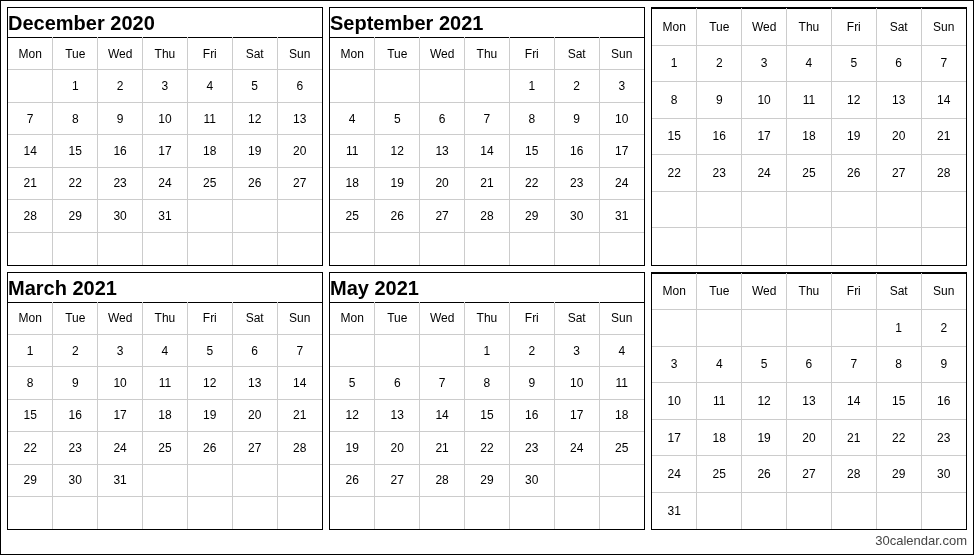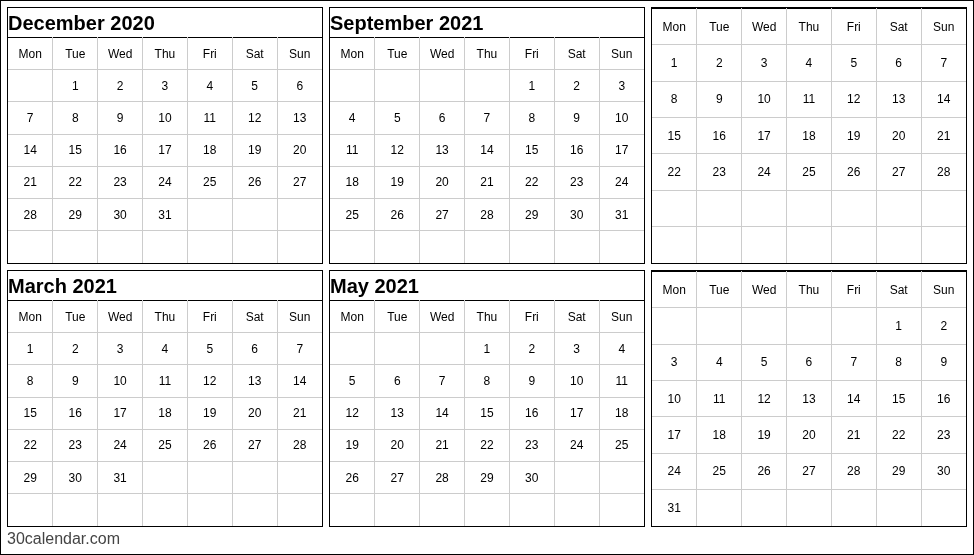--- a/index.html
+++ b/index.html
@@ -59,22 +59,22 @@
   th {
     font-weight: normal;
     font-size: 12px;
     color: #000;
     border-top: 1px solid #000000;
   }
   th:first-child, td:first-child { border-left: none; }
   th:last-child, td:last-child { border-right: none; }
   tr:last-child td { border-bottom: none; }
   .footer {
-    text-align: left;
-    font-size: 16px;
+    text-align: right;
+    font-size: 13px;
     color: #444;
     padding-top: 3px;
   }
 </style>
 </head>
 <body>
 
 <div class="outer">
   <div class="rows">
 

